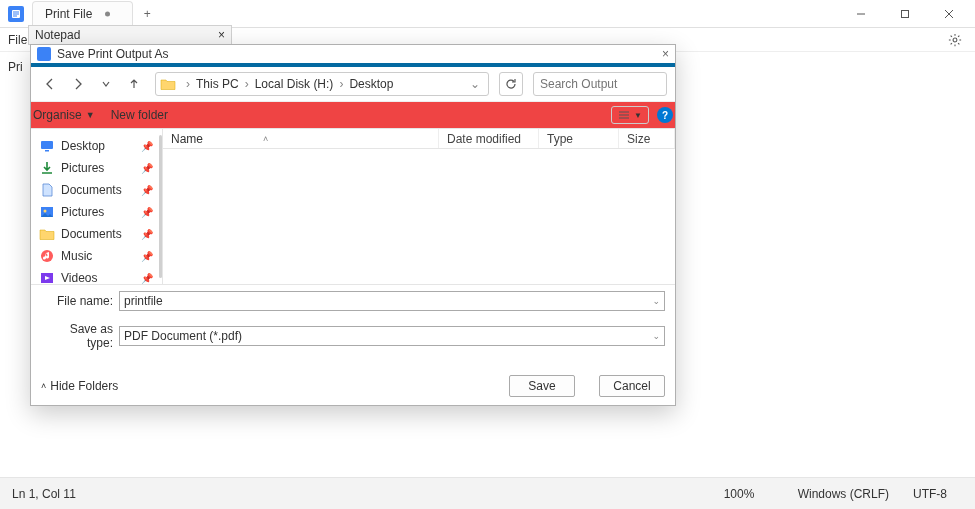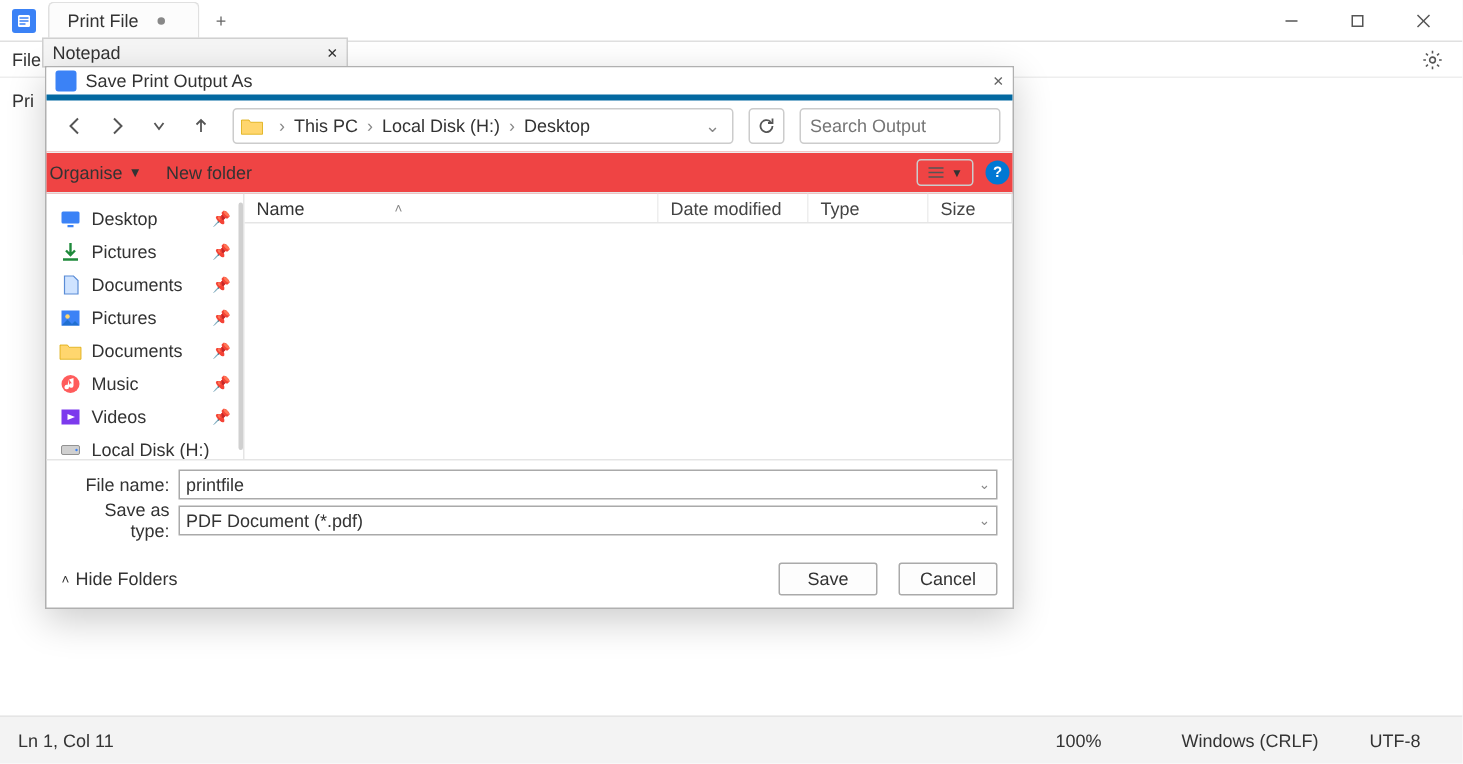--- a/index.html
+++ b/index.html
@@ -10,21 +10,21 @@
 .app-icon svg{width:10px;height:10px;fill:#fff}
 .tab{background:#fcfcfc;border:1px solid #e0e0e0;border-bottom:none;border-radius:4px 4px 0 0;padding:5px 40px 5px 12px;position:relative;margin-right:4px}
 .tab .dot{position:absolute;right:22px;top:50%;transform:translateY(-50%);width:5px;height:5px;border-radius:50%;background:#888}
 .add-tab{width:20px;height:20px;display:flex;align-items:center;justify-content:center;color:#666}
 .win-controls{margin-left:auto;display:flex}
 .win-btn{width:44px;height:28px;display:flex;align-items:center;justify-content:center;color:#555}
 .app-menubar{height:24px;display:flex;align-items:center;padding:0 8px;background:#fff;border-bottom:1px solid #eee}
 .gear{margin-left:auto;width:24px;height:24px;display:flex;align-items:center;justify-content:center}
 .app-body{flex:1;padding:8px;background:#fff}
 .statusbar{height:32px;background:#f3f3f3;border-top:1px solid #e5e5e5;display:flex;align-items:center;padding:0 12px;color:#555;font-size:11px}
-.status-right{margin-left:auto;display:flex;gap:34px}
+.status-right{margin-left:auto;display:flex;gap:24px}
 .status-right span{min-width:50px}
 
 
 .notepad-tab{position:absolute;top:25px;left:28px;width:204px;height:20px;background:#f5f5f5;border:1px solid #d0d0d0;display:flex;align-items:center;padding:0 6px;font-size:11px;color:#555}
 .notepad-tab .x{margin-left:auto}
 
 
 .dialog{position:absolute;top:44px;left:30px;width:646px;height:362px;background:#fff;border:1px solid #b0b0b0;box-shadow:0 8px 24px rgba(0,0,0,0.2);display:flex;flex-direction:column}
 .dlg-title{height:22px;background:#fff;display:flex;align-items:center;padding:0 6px;border-bottom:4px solid #0369a1}
 .dlg-title .ficon{width:14px;height:14px;background:#3b82f6;border-radius:2px;margin-right:6px}
@@ -50,28 +50,28 @@
 .sb-item{display:flex;align-items:center;padding:3px 6px;gap:6px;white-space:nowrap}
 .sb-item .ic{width:16px;height:16px;flex-shrink:0}
 .sb-item .pin{margin-left:auto;font-size:10px;color:#999}
 .filepane{flex:1;display:flex;flex-direction:column}
 .cols{height:20px;border-bottom:1px solid #e5e5e5;display:flex;align-items:center}
 .col{padding:0 8px;color:#444;border-right:1px solid #eee;height:100%;display:flex;align-items:center}
 .c-name{flex:1}.c-date{width:100px}.c-type{width:80px}.c-size{width:56px}
 .sort-ar{margin-left:60px;color:#888;font-size:9px}
 .empty{flex:1;display:flex;align-items:flex-start;justify-content:center;padding-top:16px;color:#666}
 .dlg-bottom{border-top:1px solid #e5e5e5;padding:6px 10px}
-.form-row{display:flex;align-items:center;margin-bottom:0}
+.form-row{display:flex;align-items:center;margin-bottom:11px}
 .form-row label{width:78px;text-align:right;padding-right:6px}
 .form-row .fld{flex:1;height:20px;border:1px solid #aaa;padding:0 4px;display:flex;align-items:center;background:#fff}
 .form-row .fld input{border:none;outline:none;flex:1;font-size:12px;background:transparent}
 .form-row .fld .dd{color:#888;font-size:9px}
 .dlg-footer{display:flex;align-items:center;padding:8px 10px}
 .hide-folders{display:flex;align-items:center;gap:4px}
-.btns{margin-left:auto;display:flex;gap:14px}
+.btns{margin-left:auto;display:flex;gap:24px}
 .btn{width:66px;height:22px;border:1px solid #aaa;background:#fdfdfd;border-radius:2px;display:flex;align-items:center;justify-content:center}
 svg{display:block}
 </style>
 </head>
 <body>
 
 <div class="app-window">
   <div class="app-titlebar">
     <div class="app-icon">
         <svg viewBox="0 0 10 10">

